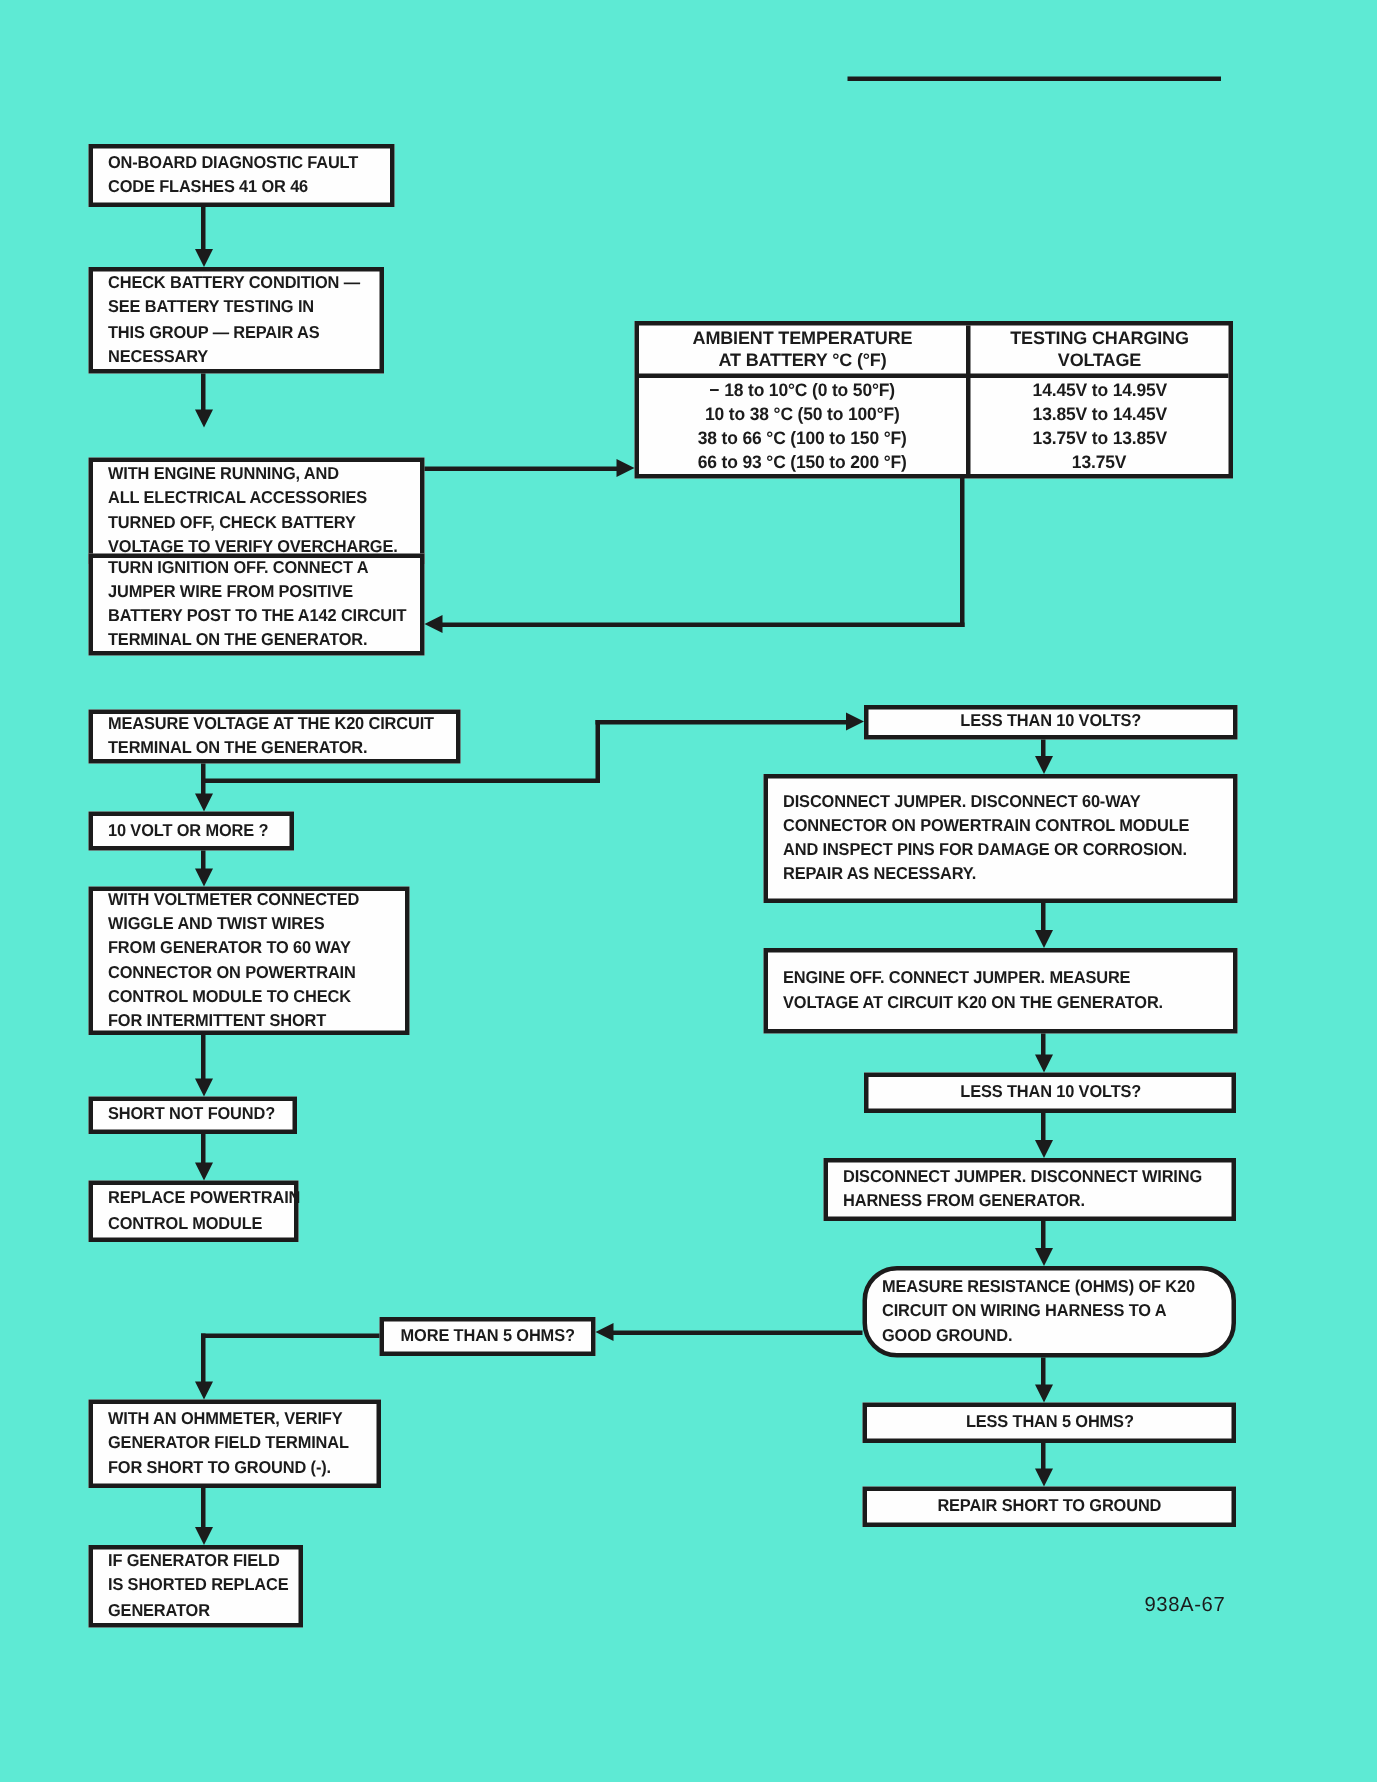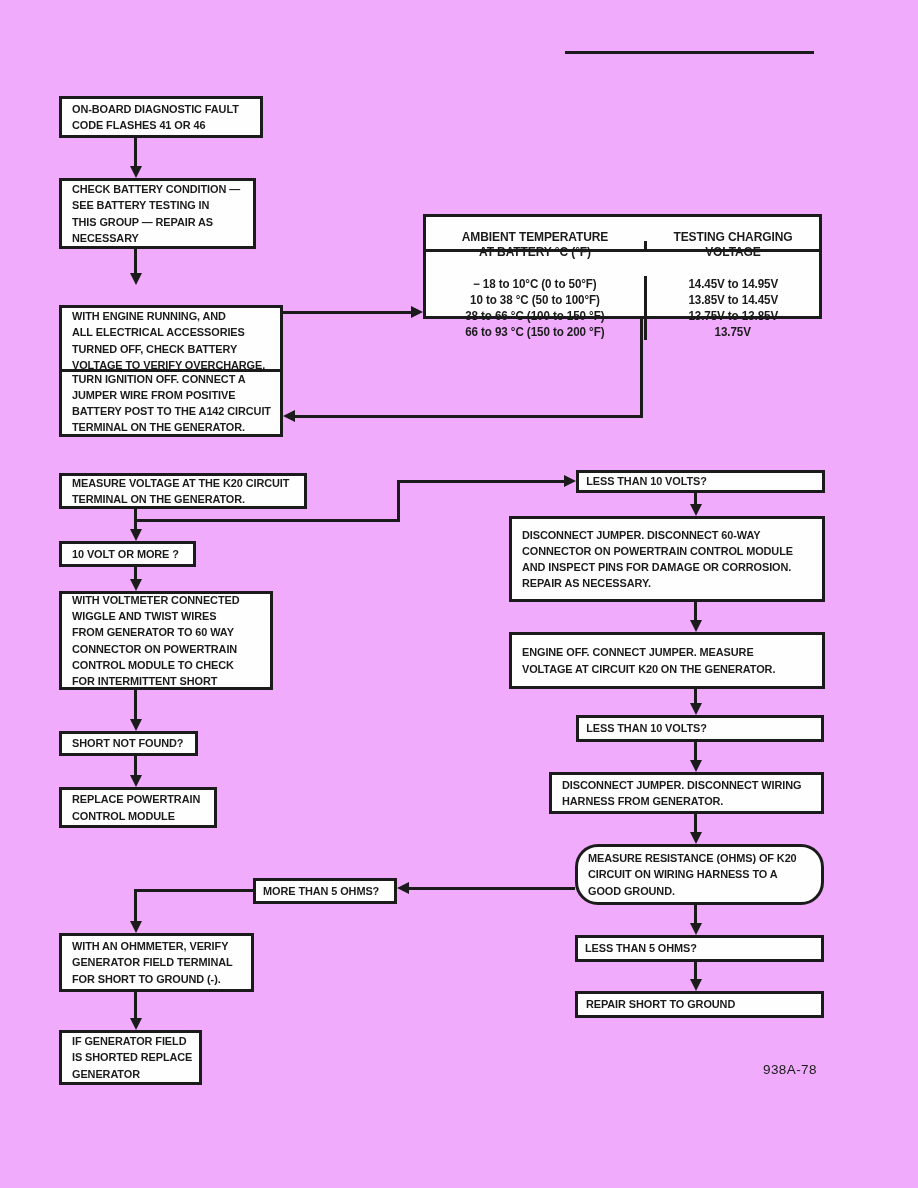--- a/index.html
+++ b/index.html
@@ -1,31 +1,31 @@
 <!DOCTYPE html>
 <html><head>
 <meta charset="utf-8">
 <style>
   html,body{margin:0;padding:0;background:#e8e8e8;}
   .page{
     position:relative;
     width:918px;height:1188px;
-    background:#f0abfc;
+    background:#5eead4;
     font-family:"Liberation Sans",sans-serif;
     color:#1b1b1b;
     overflow:hidden;
   }
   .rule{position:absolute;background:#1b1b1b;height:3px;}
   .node{
     position:absolute;box-sizing:border-box;
     border:3px solid #1b1b1b;background:#fefefe;
     display:flex;align-items:center;
   }
   .node.al{justify-content:flex-start;padding:2px 4px 2px 10px;text-align:left;}
-  .node.ac{padding:2px 4px;text-align:center;}
+  .node.ac{justify-content:center;padding:2px 4px;text-align:center;}
   .ntext{
     font-weight:bold;font-size:11.5px;line-height:16.2px;
     letter-spacing:-0.1px;white-space:pre;transform:scaleX(0.95);
   }
   .al .ntext{transform-origin:0 50%;}
   .ac .ntext{transform-origin:50% 50%;}
   .vline,.hline{position:absolute;background:#1b1b1b;}
   .vline{width:3px;}
   .hline{height:3px;}
   .arr{position:absolute;width:0;height:0;}
@@ -33,21 +33,21 @@
   .arr.right{border-top:6px solid transparent;border-bottom:6px solid transparent;border-left:12px solid #1b1b1b;}
   .arr.left{border-top:6px solid transparent;border-bottom:6px solid transparent;border-right:12px solid #1b1b1b;}
   .ttable{
     position:absolute;left:423px;top:214px;width:399px;height:105px;
     box-sizing:border-box;border:3px solid #1b1b1b;background:#fefefe;
     display:grid;grid-template-columns:218px 1fr;grid-template-rows:35px 1fr;
   }
   .tc{
     display:flex;flex-direction:column;justify-content:center;align-items:center;
     text-align:center;font-weight:bold;font-size:12px;line-height:15px;
-    white-space:pre;letter-spacing:-0.1px;margin-top:24px;
+    white-space:pre;letter-spacing:-0.1px;
   }
   .tc.head{border-bottom:3px solid #1b1b1b;}
   .tc.col2{border-left:3px solid #1b1b1b;}
   .tc span{display:block;line-height:16px;transform:scaleX(0.97);}
   .figlabel{
     position:absolute;left:763px;top:1062px;
     font-size:13.5px;letter-spacing:0.4px;color:#1b1b1b;
   }
 </style>
 </head>
@@ -98,21 +98,21 @@
 FROM GENERATOR TO 60 WAY
 CONNECTOR ON POWERTRAIN
 CONTROL MODULE TO CHECK
 FOR INTERMITTENT SHORT</span>
   </div>
 
   <div class="node al" style="left:59px;top:731px;width:139px;height:25px;">
     <span class="ntext">SHORT NOT FOUND?</span>
   </div>
 
-  <div class="node al" style="left:59px;top:787px;width:158px;height:41px;">
+  <div class="node al" style="left:59px;top:787px;width:140px;height:41px;">
     <span class="ntext">REPLACE POWERTRAIN
 CONTROL MODULE</span>
   </div>
 
   <div class="ttable">
     <div class="tc head col1">AMBIENT TEMPERATURE
 AT BATTERY °C (°F)</div>
     <div class="tc head col2">TESTING CHARGING
 VOLTAGE</div>
     <div class="tc body col1">
@@ -238,15 +238,15 @@
   <div class="vline" style="left:694px;top:962px;height:18px;"></div>
   <div class="arr down" style="left:690px;top:979px;"></div>
 
   <div class="hline" style="left:134px;top:889px;width:119px;"></div>
   <div class="vline" style="left:134px;top:889px;height:33px;"></div>
   <div class="arr down" style="left:130px;top:921px;"></div>
 
   <div class="vline" style="left:134px;top:992px;height:27px;"></div>
   <div class="arr down" style="left:130px;top:1018px;"></div>
 
-  <div class="figlabel">938A-78</div>
+  <div class="figlabel">938A-67</div>
 
 </div>
 
 </body></html>

